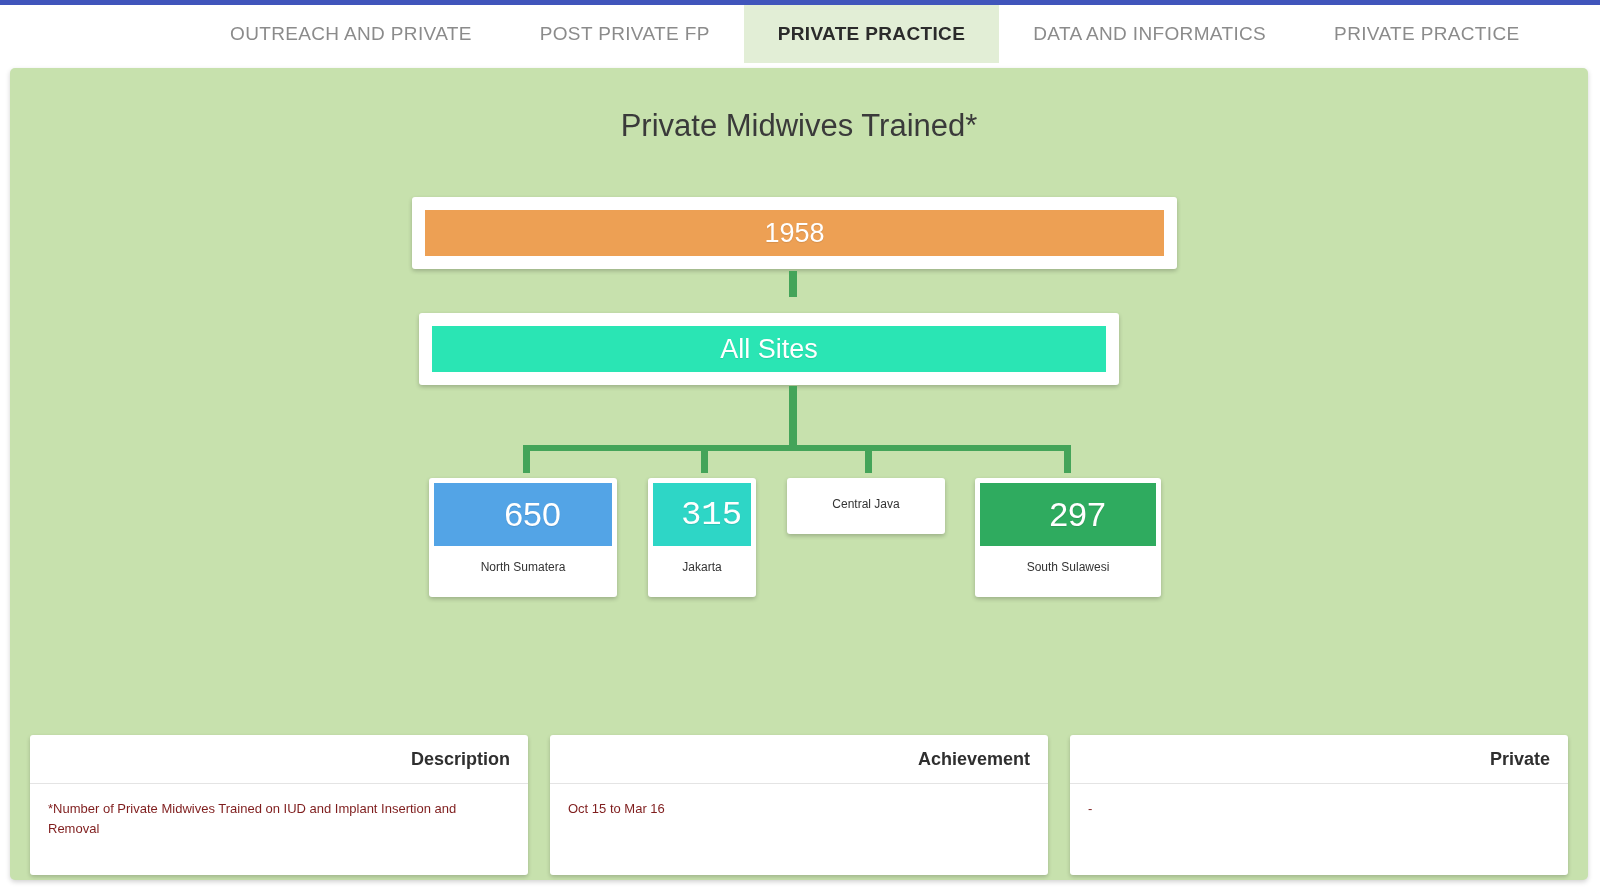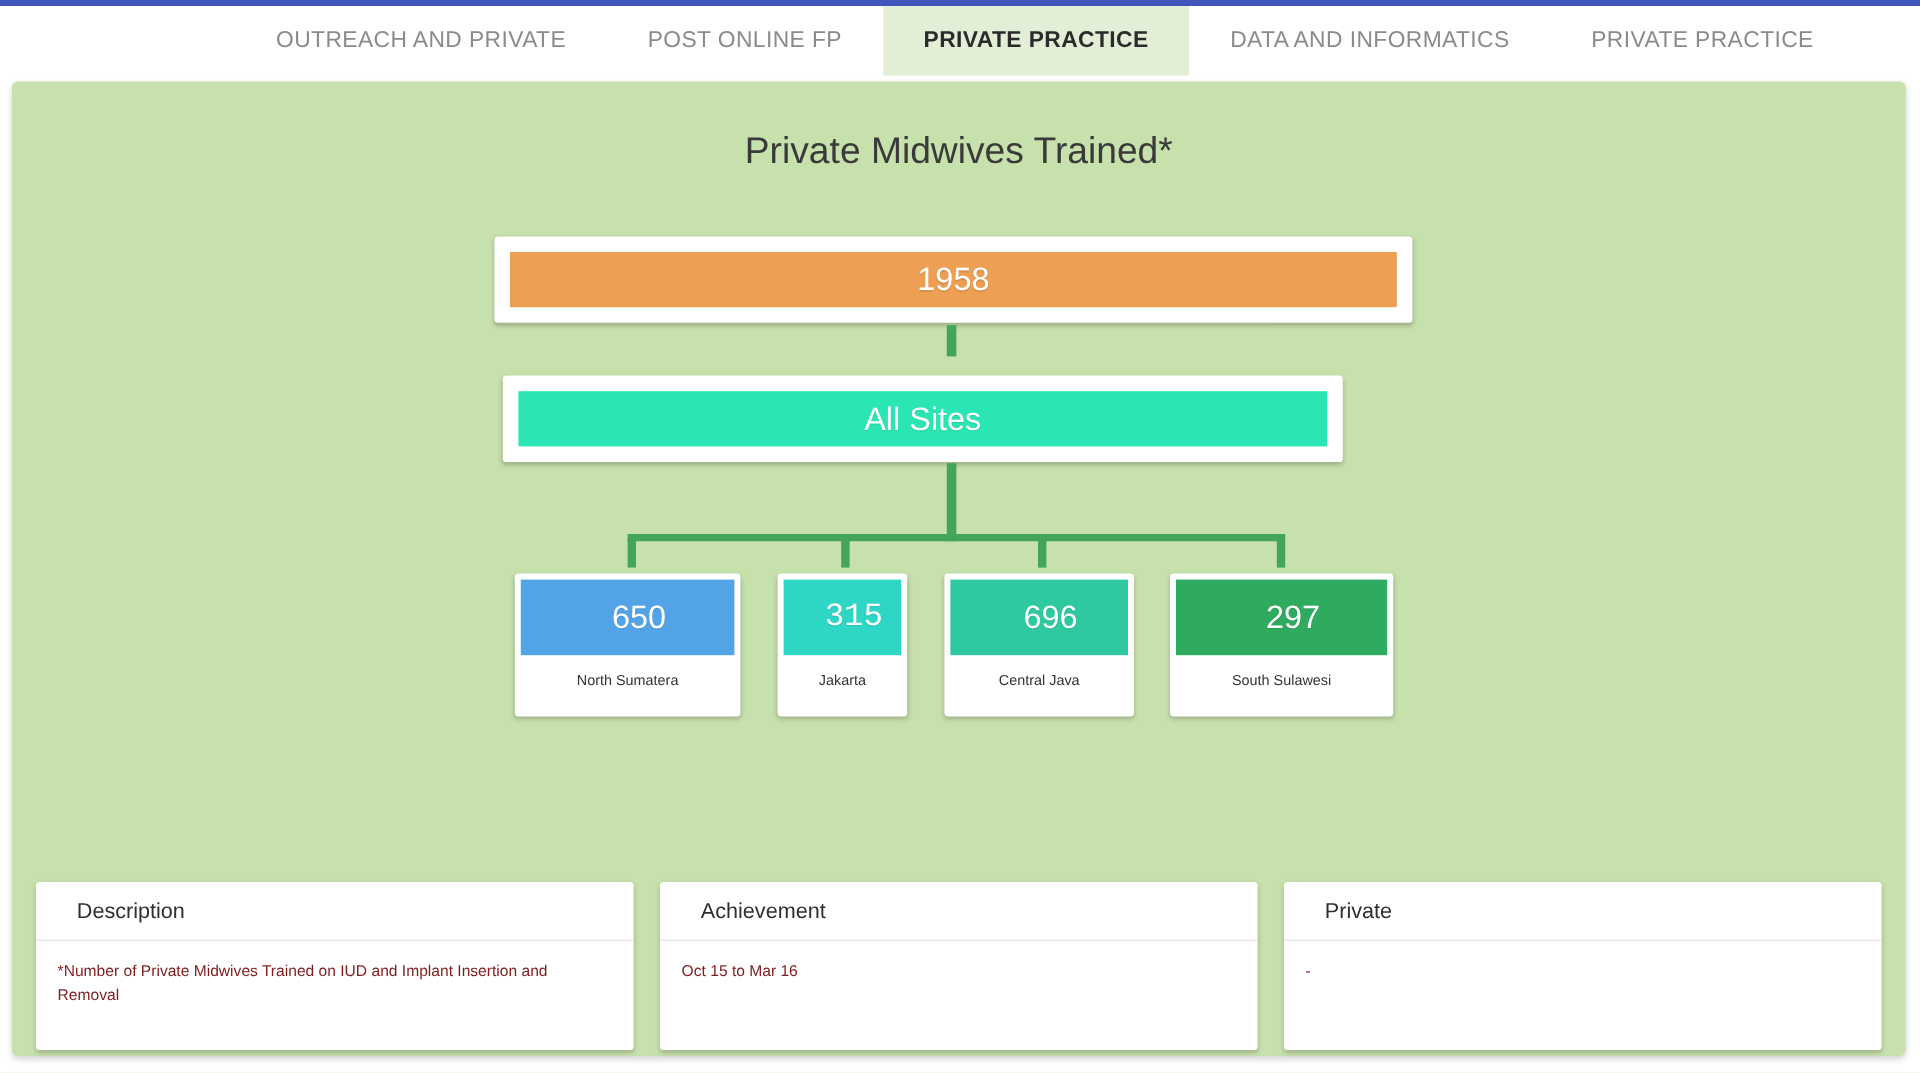--- a/index.html
+++ b/index.html
@@ -167,21 +167,21 @@
     box-shadow: 0 2px 4px rgba(0,0,0,0.22);
     padding: 5px;
     text-align: center;
   }
   .child-value {
     height: 63px;
     display: flex;
     align-items: center;
     justify-content: center;
     color: #ffffff;
-    font-size: 27px;
+    font-size: 34px;
     text-shadow: 0 1px 1px rgba(0,0,0,0.10);
     padding-left: 19px;
   }
   .child-label {
     padding: 14px 6px 18px 6px;
     font-size: 12px;
     color: #333333;
     white-space: nowrap;
   }
 
@@ -202,44 +202,45 @@
     border-radius: 3px;
     box-shadow: 0 2px 4px rgba(0,0,0,0.20);
     flex: 1 1 0;
     display: flex;
     flex-direction: column;
     overflow: hidden;
   }
 
   .infocard-header {
     font-size: 18px;
-    font-weight: normal;
+    font-weight: bold;
     color: #2f2f2f;
-    padding: 14px 18px 13px 34px;
+    padding: 14px 18px 13px 24px;
     border-bottom: 1px solid #e4e4e4;
+    text-align: right;
   }
 
   .infocard-body {
     font-size: 13px;
     line-height: 1.55;
     color: #7f1d1d;
     padding: 15px 18px;
   }
 </style>
 </head>
 <body>
 
 <div class="topbar"></div>
 
 <div class="tabstrip">
   <div class="tab">
     <span>OUTREACH AND PRIVATE</span>
   </div>
   <div class="tab">
-    <span>POST ONLINE FP</span>
+    <span>POST PRIVATE FP</span>
   </div>
   <div class="tab active">
     <span>PRIVATE PRACTICE</span>
   </div>
   <div class="tab">
     <span>DATA AND INFORMATICS</span>
   </div>
   <div class="tab">
     <span>PRIVATE PRACTICE</span>
   </div>
@@ -273,21 +274,20 @@
       <div class="child-value" style="background:#53a4e6;">650</div>
       <div class="child-label">North Sumatera</div>
     </div>
 
     <div class="child" style="left:638px; width:108px;">
       <div class="child-value" style="background:#2ed6c6;font-family:Liberation Mono, monospace;">315</div>
       <div class="child-label">Jakarta</div>
     </div>
 
     <div class="child" style="left:777px; width:158px;">
-      <div class="child-value" style="background:#2ec9a0;">696</div>
       <div class="child-label">Central Java</div>
     </div>
 
     <div class="child" style="left:965px; width:186px;">
       <div class="child-value" style="background:#2fab5f;">297</div>
       <div class="child-label">South Sulawesi</div>
     </div>
 
   </div>
 

